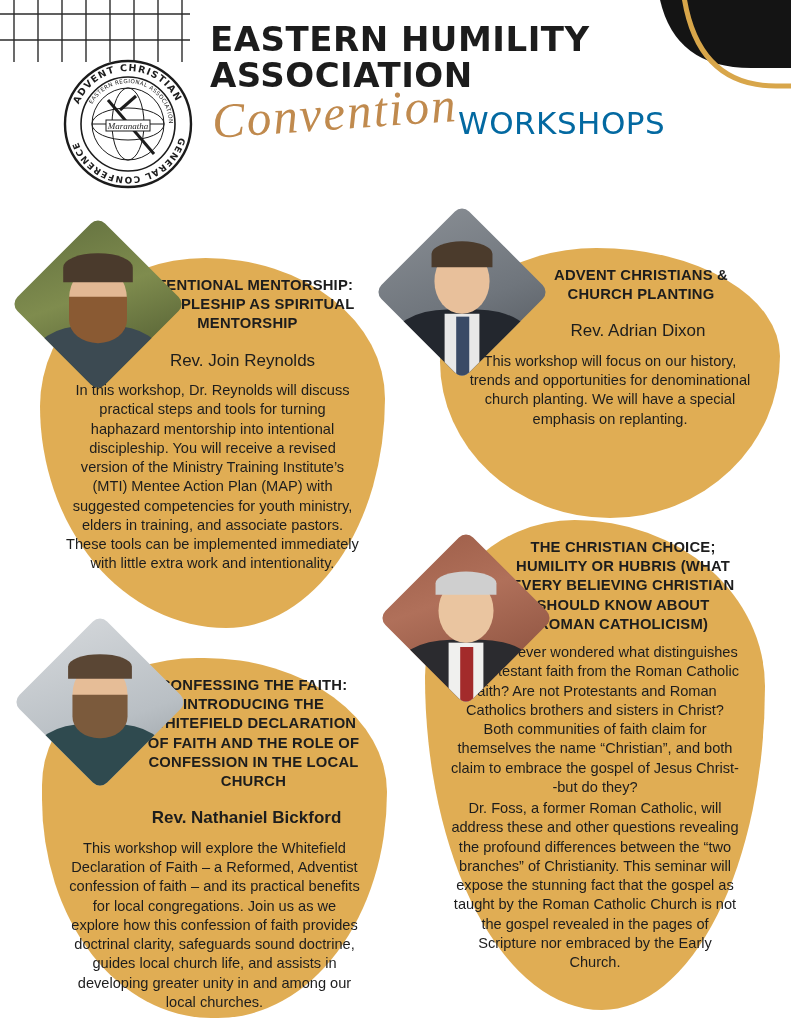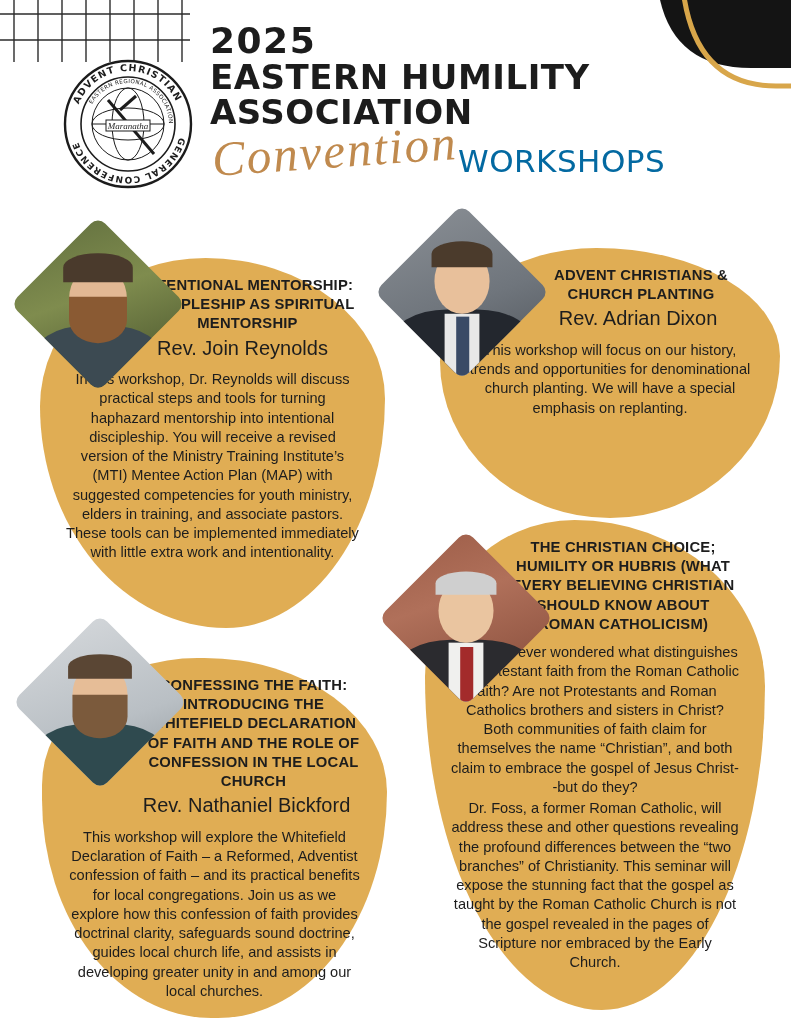--- a/index.html
+++ b/index.html
@@ -93,22 +93,22 @@
     line-height: 1.32;
     color: #1d1d1d;
   }
   .blob .title {
     font-weight: bold;
     font-size: 14.8px;
     line-height: 1.3;
     letter-spacing: 0.2px;
   }
   .blob .speaker {
-    margin-top: 1px;
-    font-size: 20px;
+    margin-top: 16px;
+    font-size: 17px;
   }
   .blob .body {
     margin-top: 9px;
     font-size: 14.6px;
   }
   .blob .body p { margin: 0 0 2px 0; }
 
   
   #blob-mentorship { left: 40px; top: 258px; width: 345px; height: 370px; }
   #blob-mentorship .title { padding-left: 70px; }
@@ -120,21 +120,21 @@
   #blob-planting .speaker { padding-left: 56px; }
 
   #blob-catholicism { left: 425px; top: 520px; width: 340px; height: 490px;
     border-radius: 44% 56% 48% 52% / 32% 34% 66% 68%; }
   #blob-catholicism .title { padding-left: 56px; }
   #blob-catholicism .speaker { padding-left: 52px; }
 
   #blob-confession { left: 42px; top: 658px; width: 345px; height: 360px;
     border-radius: 46% 54% 50% 50% / 36% 38% 64% 62%; }
   #blob-confession .title { padding-left: 78px; }
-  #blob-confession .speaker { padding-left: 64px; }
+  #blob-confession .speaker { padding-left: 64px; font-weight: bold; }
 
   
   .photo {
     position: absolute;
     width: 124px; height: 124px;
     transform: rotate(45deg);
     overflow: hidden;
     border-radius: 10px;
     box-shadow: 0 0 0 0 transparent;
   }
@@ -205,21 +205,20 @@
   </text>
   <text font-family="DejaVu Sans, sans-serif" font-size="9" font-weight="bold" fill="#1c1c1c" letter-spacing="1">
     <textPath href="#arcBot" startOffset="8%">GENERAL CONFERENCE</textPath>
   </text>
   <text font-family="DejaVu Sans, sans-serif" font-size="5.6" fill="#1c1c1c" letter-spacing="0.4">
     <textPath href="#arcTop2" startOffset="16%">EASTERN REGIONAL ASSOCIATION</textPath>
   </text>
 </svg>
 
 <div class="header-text">
-  <div class="year">2025</div>
   <div class="line2">EASTERN HUMILITY</div>
   <div class="line3">ASSOCIATION</div>
   <div class="conv-row">
     <div class="convention">Convention</div>
     <div class="workshops">WORKSHOPS</div>
   </div>
 </div>
 
 <div class="blob" id="blob-mentorship">
   <div class="title">INTENTIONAL MENTORSHIP: DISCIPLESHIP AS SPIRITUAL MENTORSHIP</div>

